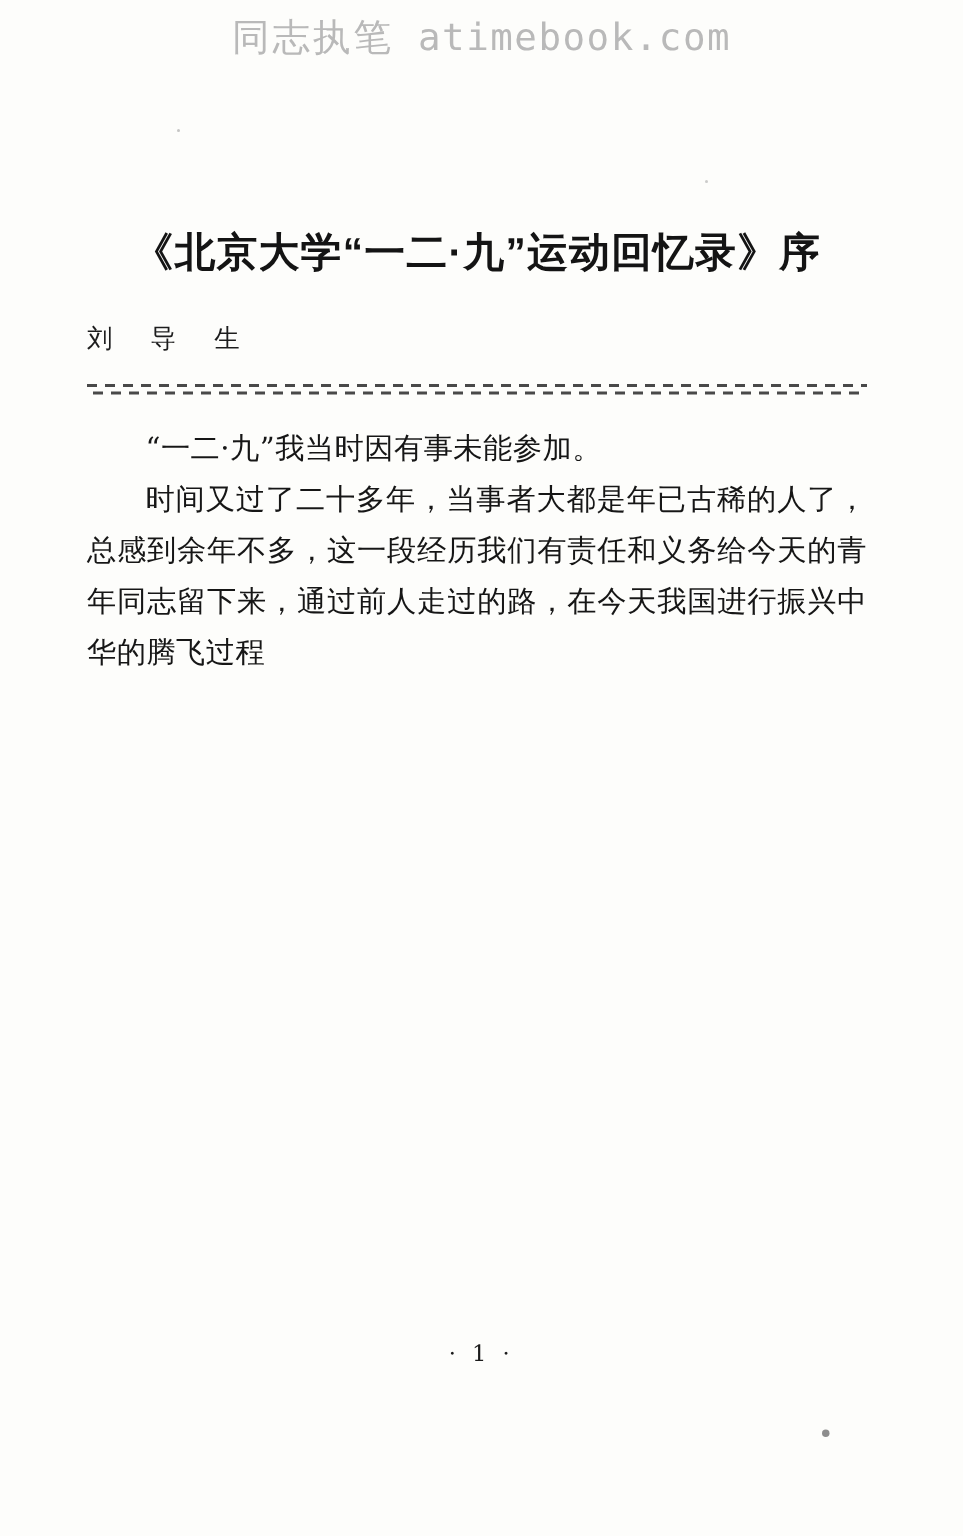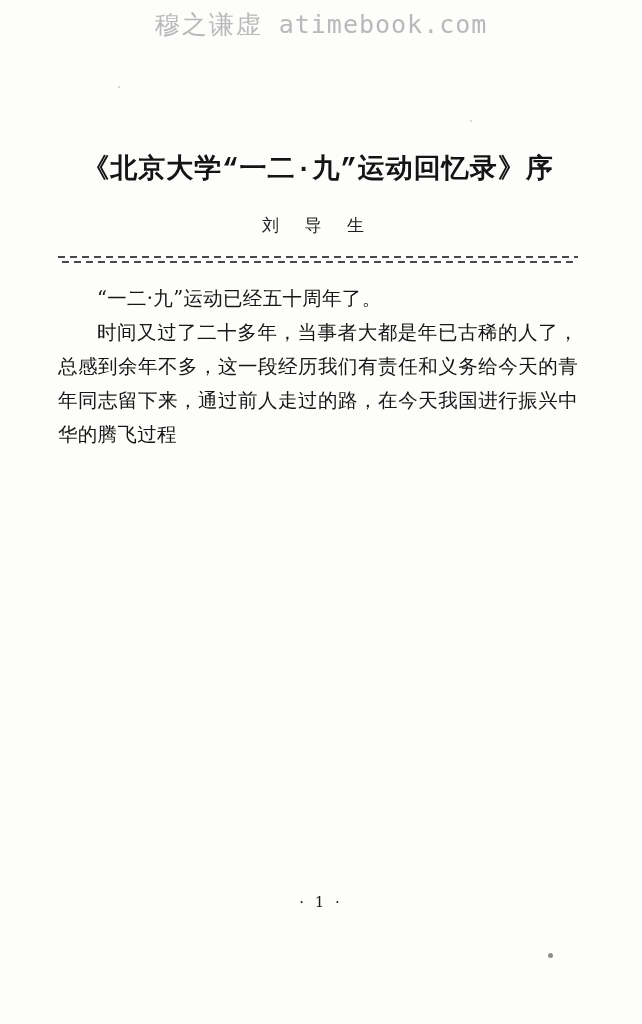--- a/index.html
+++ b/index.html
@@ -38,30 +38,30 @@
   }
   .scan {
     position: absolute;
     left: 58px;
     top: 150px;
     width: 520px;
     color: #171717;
   }
   .doc-title {
     text-align: center;
-    font-family: Liberation Mono, monospace;
+    font-family: Liberation Sans, sans-serif;
     font-weight: bold;
     font-size: 27px;
     letter-spacing: 1px;
     margin: 0 0 28px 0;
     color: #141414;
     white-space: nowrap;
   }
   .author {
-    text-align: center;
+    text-align: left;
     font-family: "DejaVu Serif", serif;
     font-size: 17px;
     letter-spacing: 10px;
     margin: 0 0 18px 0;
     color: #1d1d1d;
   }
   .rule {
     width: 520px;
     height: 9px;
     margin: 0 0 18px 0;
@@ -105,32 +105,32 @@
   .s1 { left: 548px; top: 953px; width: 5px; height: 5px; }
   .s2 { left: 118px; top: 86px; width: 2px; height: 2px; opacity: .5; }
   .s3 { left: 470px; top: 120px; width: 2px; height: 2px; opacity: .45; }
 </style>
 </head>
 <body>
 
 <div class="page">
 
   <div class="watermark">
-    <span class="wm-cn">穆之谦虚</span><span> atimebook.com</span>
+    <span class="wm-cn">同志执笔</span><span> atimebook.com</span>
   </div>
 
   <div class="speck s2"></div>
   <div class="speck s3"></div>
 
   <div class="scan">
     <h1 class="doc-title">《北京大学“一二·九”运动回忆录》序</h1>
     <div class="author">刘 导 生</div>
     <div class="rule"></div>
     <div class="body-text">
-      <p>“一二·九”运动已经五十周年了。</p>
+      <p>“一二·九”我当时因有事未能参加。</p>
       <p>时间又过了二十多年，当事者大都是年已古稀的人了，总感到余年不多，这一段经历我们有责任和义务给今天的青年同志留下来，通过前人走过的路，在今天我国进行振兴中华的腾飞过程</p>
     </div>
   </div>
 
   <div class="page-number">
     <span>· 1 ·</span>
   </div>
 
   <div class="speck s1"></div>
 </div>

